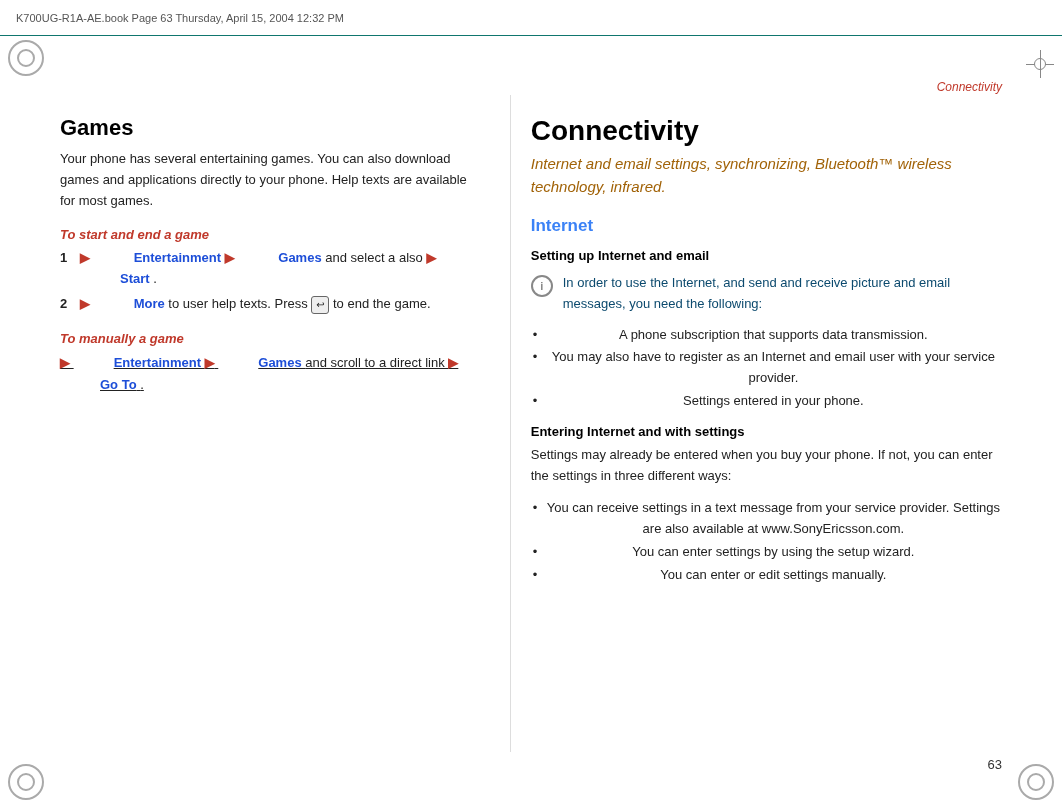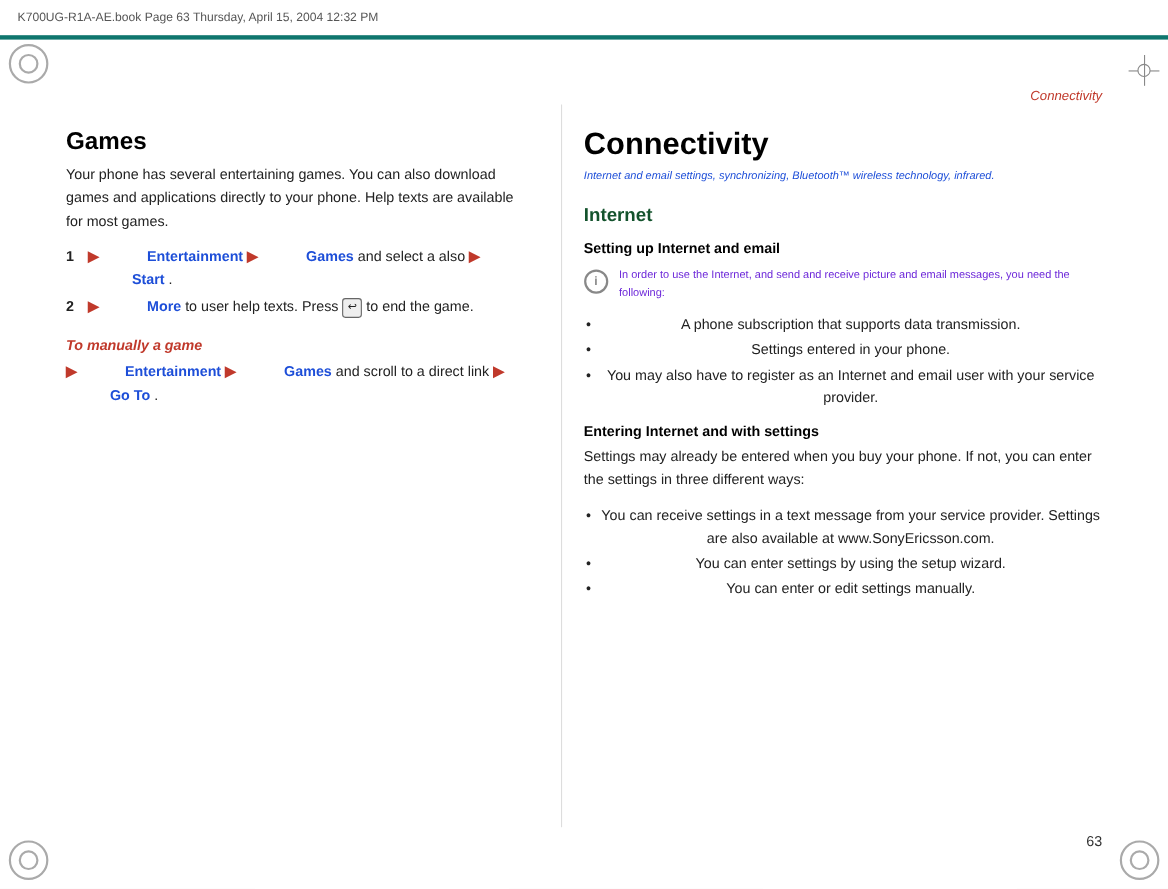--- a/index.html
+++ b/index.html
@@ -21,21 +21,21 @@
       overflow: hidden;
     }
 
     
     .header-bar {
       position: absolute;
       top: 0;
       left: 0;
       right: 0;
       height: 36px;
-      border-bottom: 4px solid #0f766e;
+      border-bottom: 1px solid #0f766e;
       display: flex;
       align-items: center;
       padding: 0 16px;
     }
 
     .header-text {
       font-size: 11px;
       color: #555;
     }
 
@@ -229,42 +229,43 @@
       font-size: 10px;
       vertical-align: middle;
     }
 
     
     .proc-simple {
       font-size: 13px;
       color: #222;
       line-height: 1.7;
       margin-bottom: 6px;
+      text-decoration: underline;
     }
 
     
     .right-section-title {
       font-size: 28px;
       font-weight: bold;
       color: #000;
       margin-bottom: 6px;
     }
 
     .right-subtitle {
-      font-size: 10px;
-      color: #1d4ed8;
+      font-size: 15px;
+      color: #a16207;
       font-style: italic;
       margin-bottom: 18px;
       line-height: 1.5;
     }
 
     .subsection-title {
       font-size: 17px;
       font-weight: bold;
-      color: #14532d;
+      color: #3b82f6;
       margin-top: 14px;
       margin-bottom: 8px;
     }
 
     .sub-subsection-title {
       font-size: 13px;
       font-weight: bold;
       color: #000;
       margin-top: 12px;
       margin-bottom: 6px;
@@ -287,22 +288,22 @@
       align-items: center;
       justify-content: center;
       font-size: 11px;
       color: #888;
       font-weight: bold;
       flex-shrink: 0;
       margin-top: 2px;
     }
 
     .note-text {
-      font-size: 10px;
-      color: #6d28d9;
+      font-size: 13px;
+      color: #0c4a6e;
       line-height: 1.6;
     }
 
     
     .bullet-list {
       list-style: none;
       margin: 6px 0 10px 0;
     }
 
     .bullet-list li {
@@ -358,20 +359,21 @@
   <div class="section-header-right">Connectivity</div>
 
   <div class="page-number">63</div>
 
   <div class="content-area">
 
     <div class="left-col">
       <div class="section-title">Games</div>
       <div class="body-text">Your phone has several entertaining games. You can also download games and applications directly to your phone. Help texts are available for most games.</div>
 
+      <div class="proc-heading">To start and end a game</div>
       <ul class="step-list">
         <li>
           <span class="step-num">1</span>
           <span class="step-content">
             <span class="arrow">▶</span>
             <span class="menu-item"> Entertainment </span>
             <span class="arrow">▶</span>
             <span class="menu-item"> Games </span>
             <span>and select a also </span>
             <span class="arrow">▶</span>
@@ -412,22 +414,22 @@
 
       <div class="sub-subsection-title">Setting up Internet and email</div>
 
       <div class="note-box">
         <div class="note-icon">i</div>
         <div class="note-text">In order to use the Internet, and send and receive picture and email messages, you need the following:</div>
       </div>
 
       <ul class="bullet-list">
         <li>A phone subscription that supports data transmission.</li>
+        <li>You may also have to register as an Internet and email user with your service provider.</li>
         <li>Settings entered in your phone.</li>
-        <li>You may also have to register as an Internet and email user with your service provider.</li>
       </ul>
 
       <div class="sub-subsection-title">Entering Internet and with settings</div>
 
       <div class="body-text">Settings may already be entered when you buy your phone. If not, you can enter the settings in three different ways:</div>
 
       <ul class="bullet-list">
         <li>You can receive settings in a text message from your service provider. Settings are also available at www.SonyEricsson.com.</li>
         <li>You can enter settings by using the setup wizard.</li>
         <li>You can enter or edit settings manually.</li>

